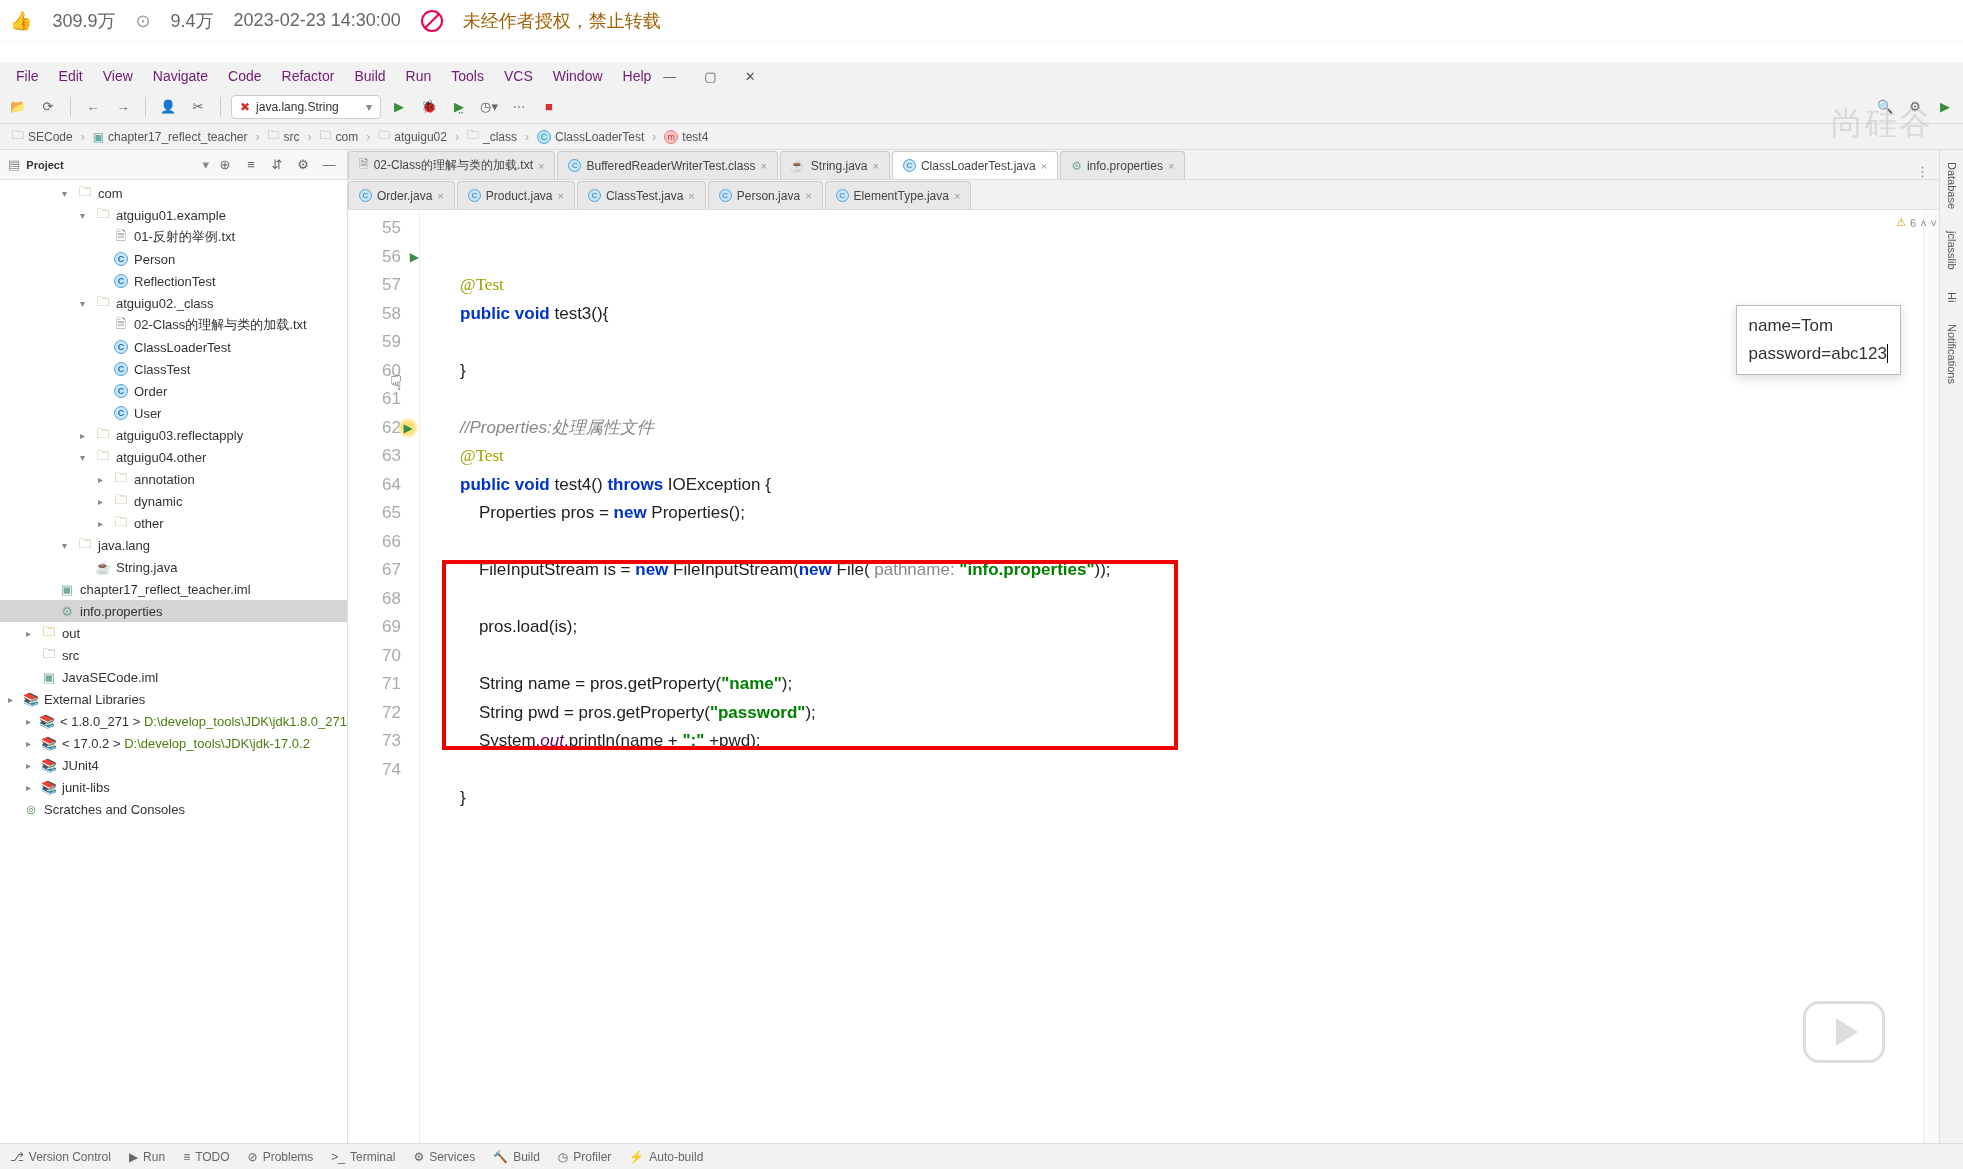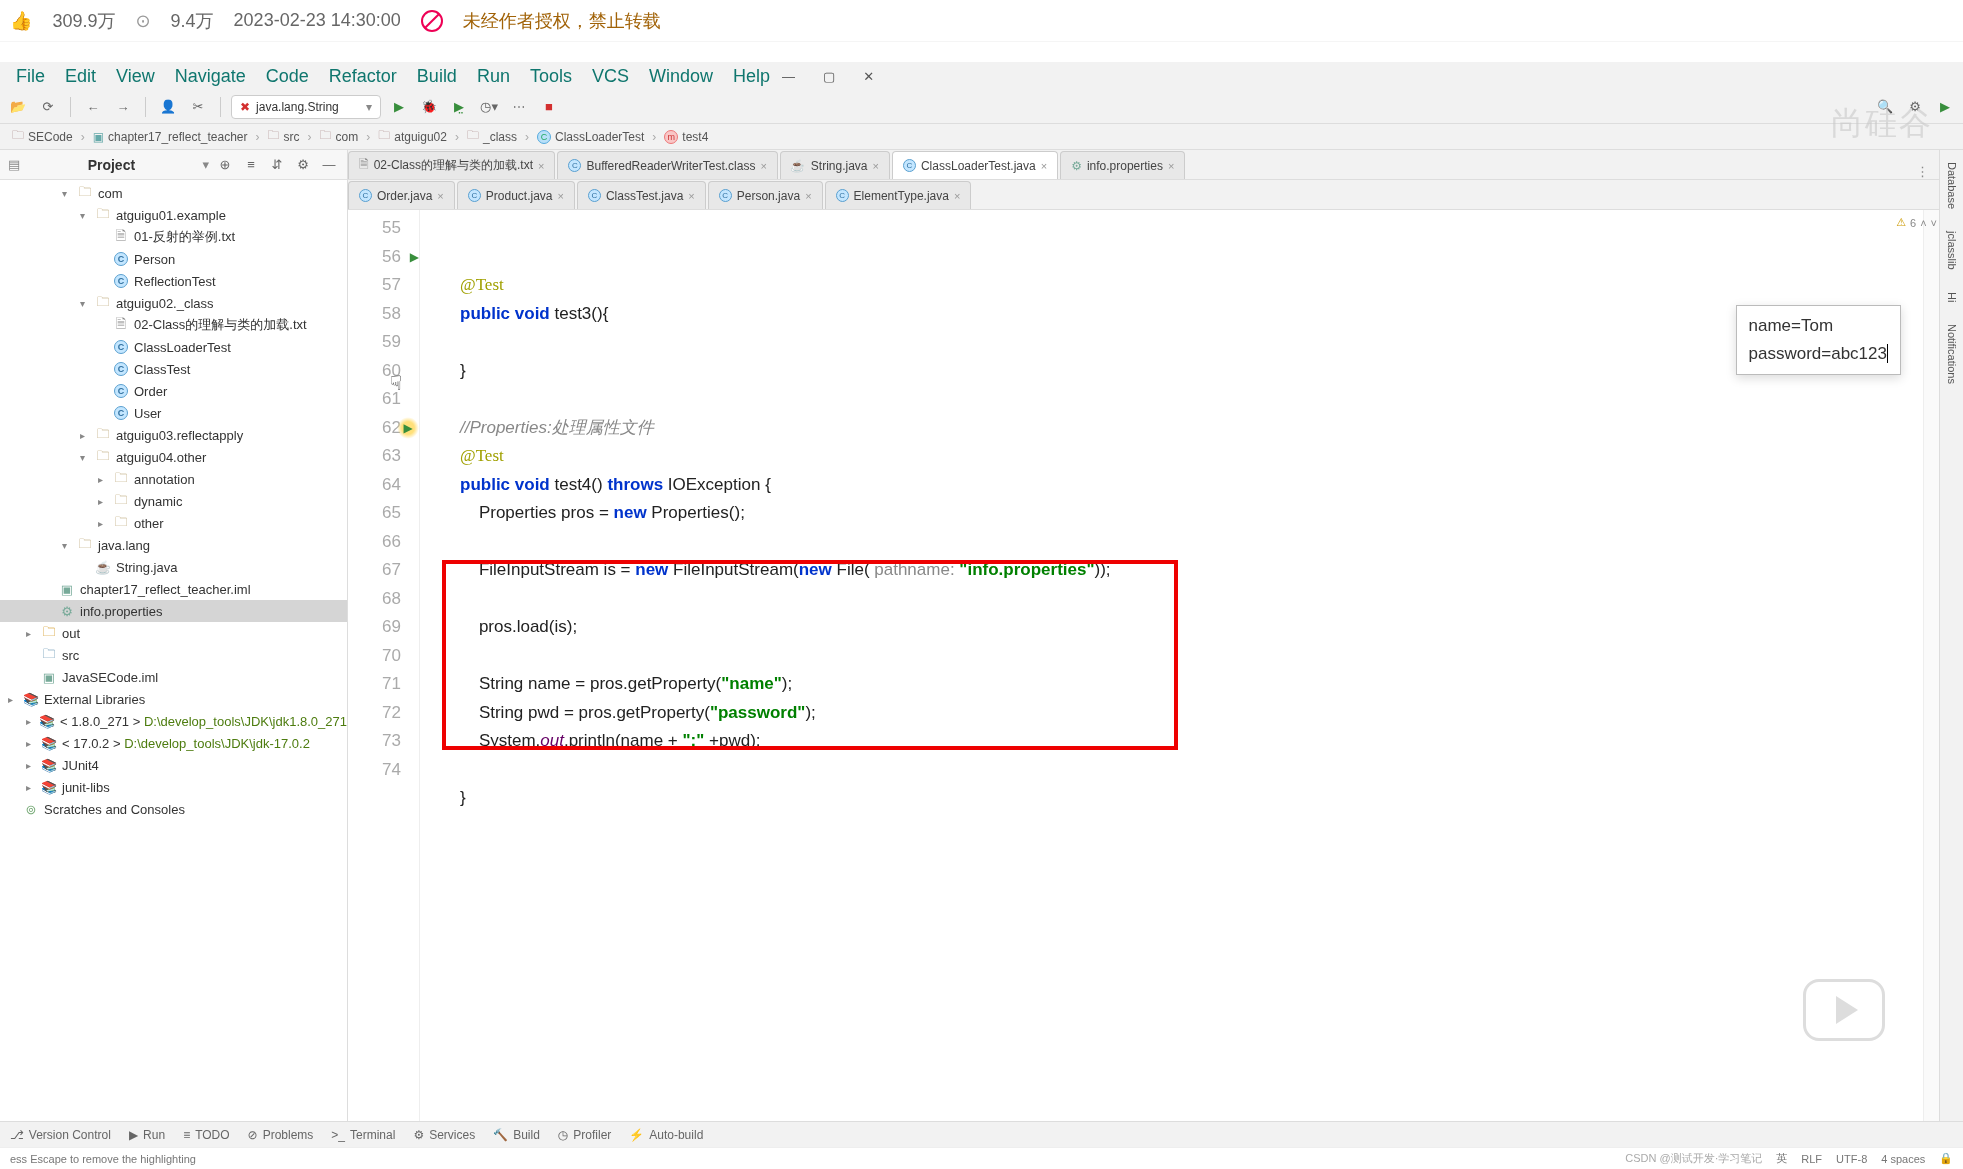--- a/index.html
+++ b/index.html
@@ -8,21 +8,21 @@
 
 .video-bar { height: 42px; display: flex; align-items: center; padding: 0 10px; gap: 20px; color: #666; font-size: 18px; border-bottom: 1px solid #f5f5f5; }
 .video-bar .icon { color: #999; }
 .no-copy { color: #a16207; }
 .no-copy-icon { color: #e05; border: 2px solid #e05; border-radius: 50%; width: 22px; height: 22px; display: inline-flex; align-items: center; justify-content: center; position: relative; }
 .no-copy-icon:before { content: ""; position: absolute; width: 20px; height: 2px; background: #e05; transform: rotate(-45deg); }
 
 
 .ide { position: absolute; top: 62px; left: 0; right: 0; bottom: 0; display: flex; flex-direction: column; background: #f7f7f7; }
 .menu-bar { height: 28px; display: flex; align-items: center; padding: 0 8px; gap: 4px; background: #f2f2f2; }
-.menu-bar .mitem { padding: 2px 8px; cursor: pointer; color: #0f766e; font-size: 18px; text-align: center; }
+.menu-bar .mitem { padding: 2px 8px; cursor: pointer; color: #701a75; font-size: 14px; text-align: center; }
 .menu-bar .winpath { margin-left: 20px; color: #444; font-size: 13px; flex: 1; overflow: hidden; text-overflow: ellipsis; white-space: nowrap; }
 .menu-bar .wctrls { display: flex; gap: 28px; color: #555; padding-right: 8px; }
 
 .toolbar { height: 34px; display: flex; align-items: center; padding: 0 6px; gap: 6px; background: #f2f2f2; border-bottom: 1px solid #ddd; }
 .tbtn { width: 24px; height: 24px; display: flex; align-items: center; justify-content: center; color: #666; cursor: pointer; border-radius: 3px; }
 .tsep { width: 1px; height: 20px; background: #ccc; margin: 0 4px; }
 .runcfg { display: flex; align-items: center; height: 24px; border: 1px solid #ccc; border-radius: 4px; padding: 0 8px; gap: 6px; background: #fff; font-size: 12px; color: #333; min-width: 150px; }
 .run-icon { color: #388e3c; }
 .stop-icon { color: #d32f2f; }
 
@@ -33,21 +33,21 @@
 .ic-folder { color: #a88; }
 .ic-class { background: #b8e0f9; color: #2a6; border: 1px solid #5ad; }
 .ic-method { background: #f9c6c6; color: #c33; border: 1px solid #e77; }
 
 
 .main-area { flex: 1; display: flex; overflow: hidden; }
 
 
 .sidebar { width: 348px; background: #fff; border-right: 1px solid #ddd; display: flex; flex-direction: column; position: relative; }
 .side-header { height: 30px; display: flex; align-items: center; padding: 0 8px; gap: 6px; border-bottom: 1px solid #e0e0e0; background: #f7f7f7; }
-.side-header .title { flex: 1; font-weight: bold; font-size: 14px; text-align: center; }
+.side-header .title { flex: 1; font-weight: bold; font-size: 11px; }
 .side-header .hbtn { width: 20px; height: 20px; display: flex; align-items: center; justify-content: center; color: #666; cursor: pointer; }
 
 .tree { flex: 1; overflow: auto; padding: 2px 0; font-size: 13px; }
 .tree-row { display: flex; align-items: center; height: 22px; padding-left: 8px; cursor: pointer; white-space: nowrap; }
 .tree-row.sel { background: #d5d5d5; }
 .tree-arrow { width: 14px; color: #888; font-size: 10px; }
 .tree-icon { width: 18px; display: flex; align-items: center; justify-content: center; }
 .tree-label { padding-left: 4px; }
 .tree-muted { color: #4d7c0f; }
 .ic-dir { color: #b8a070; }
@@ -520,25 +520,14 @@
       <span class="bbitem">
         <span>◷</span>
         <span>Profiler</span>
       </span>
       <span class="bbitem">
         <span>⚡</span>
         <span>Auto-build</span>
       </span>
     </div>
 
-  <div class="status-bar">
-    <span>ess Escape to remove the highlighting</span>
-    <div class="right">
-      <span style="color:#aaa">CSDN @测试开发·学习笔记</span>
-      <span>英</span>
-      <span>RLF</span>
-      <span>UTF-8</span>
-      <span>4 spaces</span>
-      <span>🔒</span>
-    </div>
-  </div>
 
 </div>
 
 </body></html>

